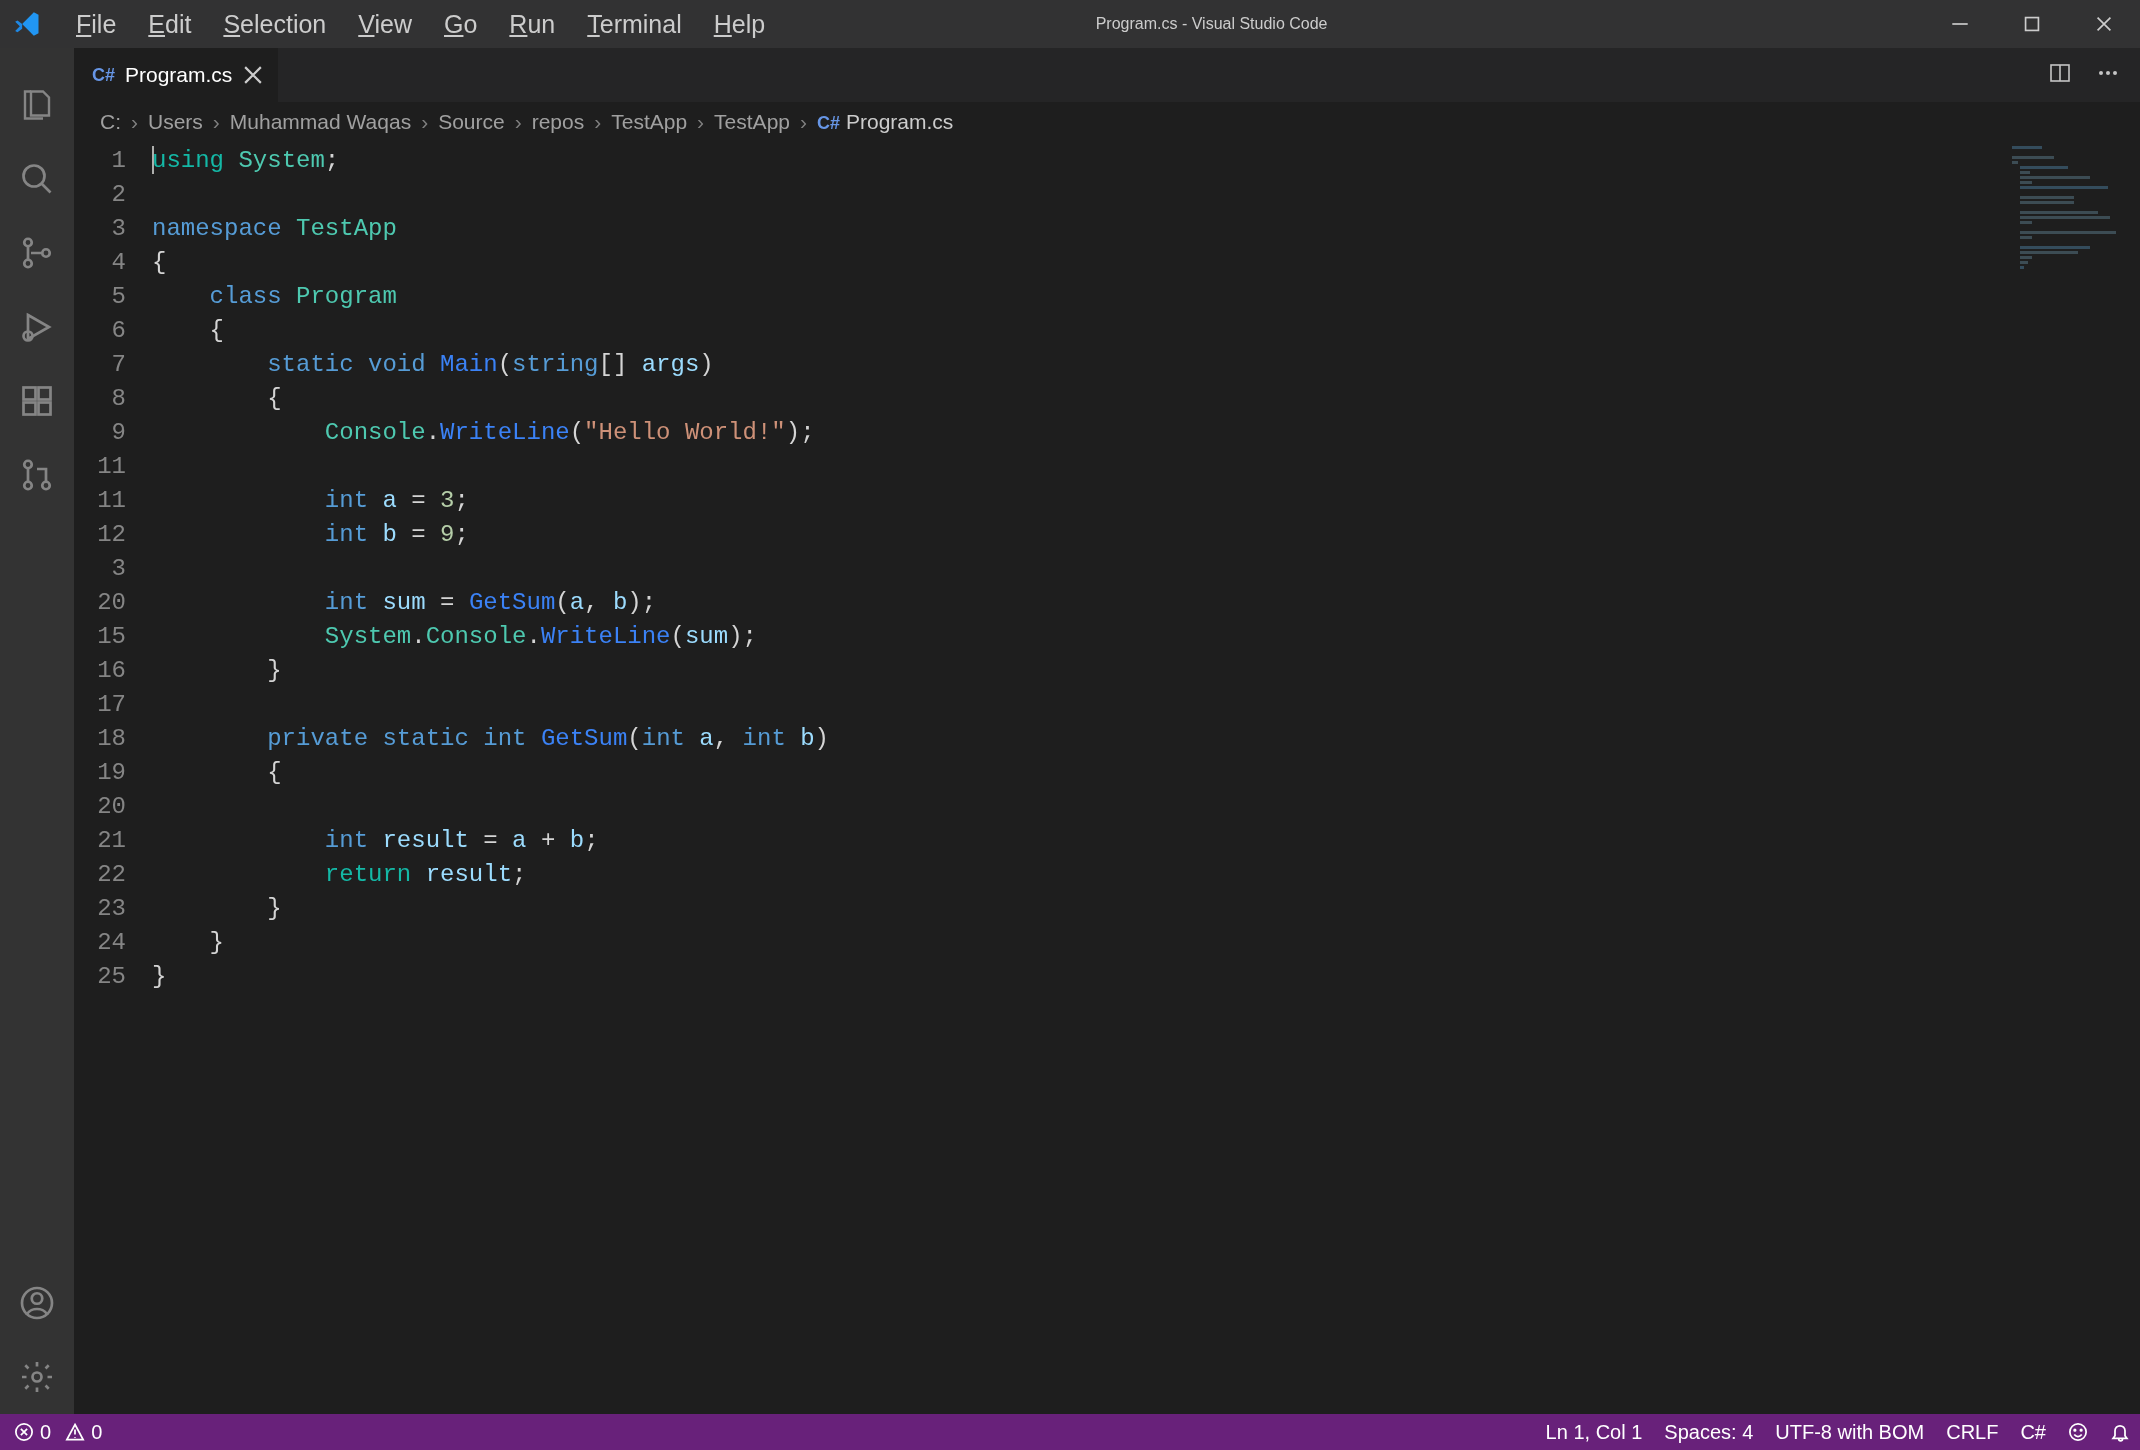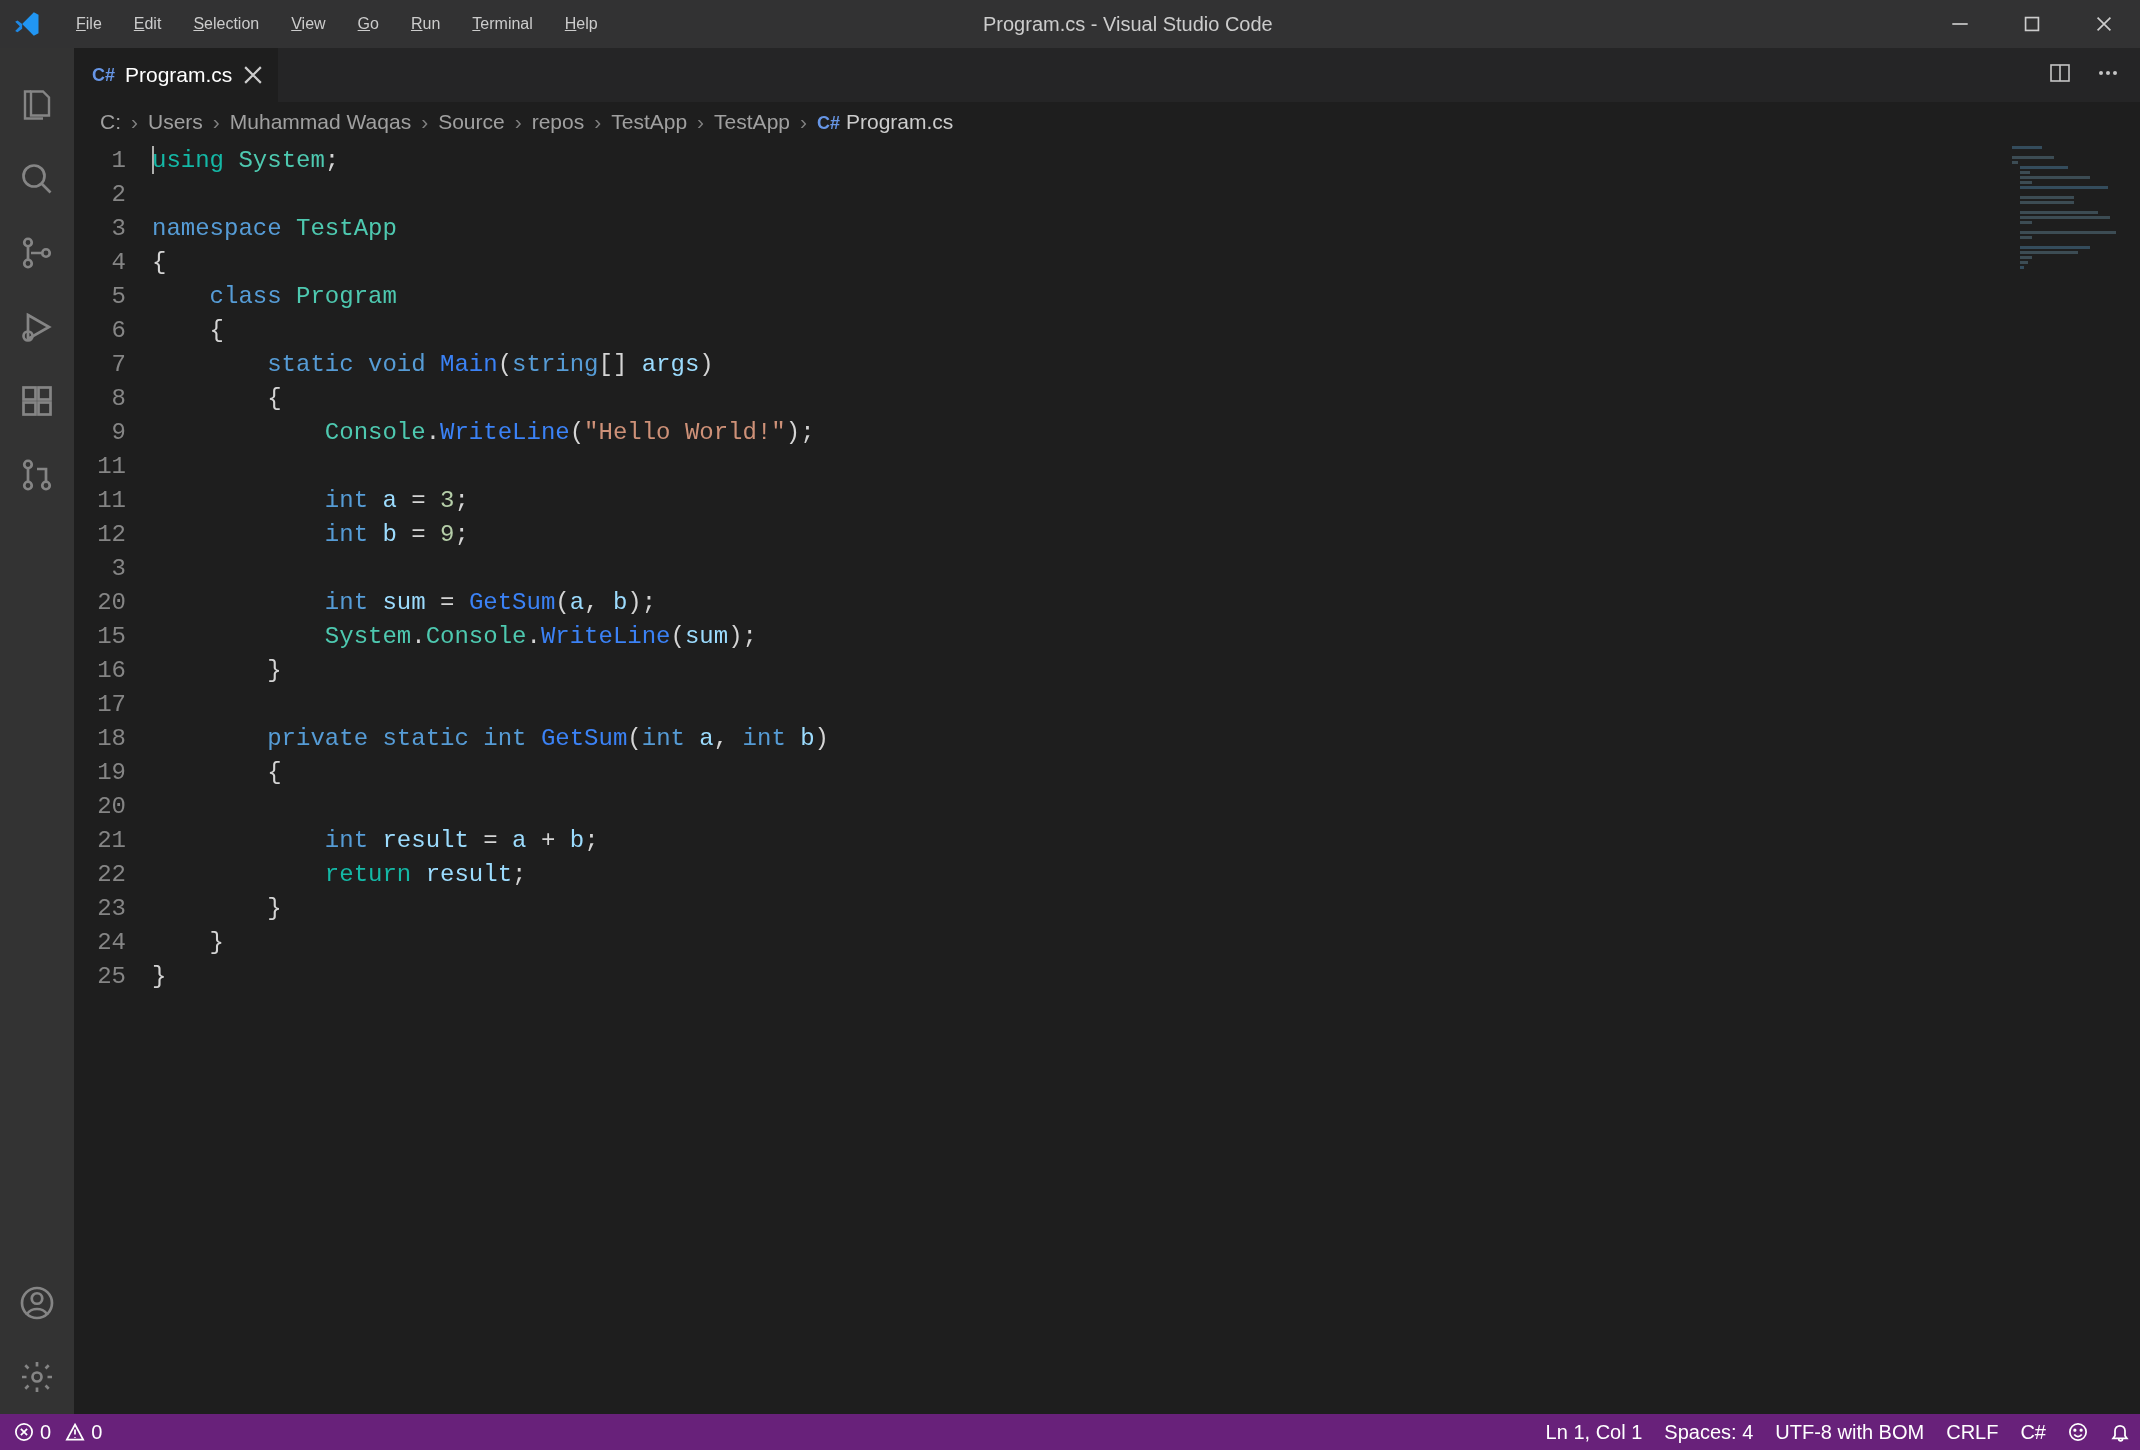--- a/index.html
+++ b/index.html
@@ -22,30 +22,30 @@
 }
 .logo {
   width: 28px; height: 28px;
   margin-right: 20px;
   display: flex; align-items: center; justify-content: center;
 }
 .logo svg { width: 28px; height: 28px; }
 .menu-bar { display: flex; gap: 4px; }
 .menu-item {
   padding: 4px 14px;
-  font-size: 16px;
+  font-size: 25px;
   color: #cccccc;
   border-radius: 4px;
   cursor: default;
 }
 .menu-item .mn { text-decoration: underline; }
 .title-text {
   flex: 1;
   text-align: center;
-  font-size: 20px;
+  font-size: 16px;
   color: #cccccc;
   padding-right: 280px;
 }
 .win-controls {
   display: flex;
   height: 100%;
 }
 .win-btn {
   width: 72px;
   height: 100%;

